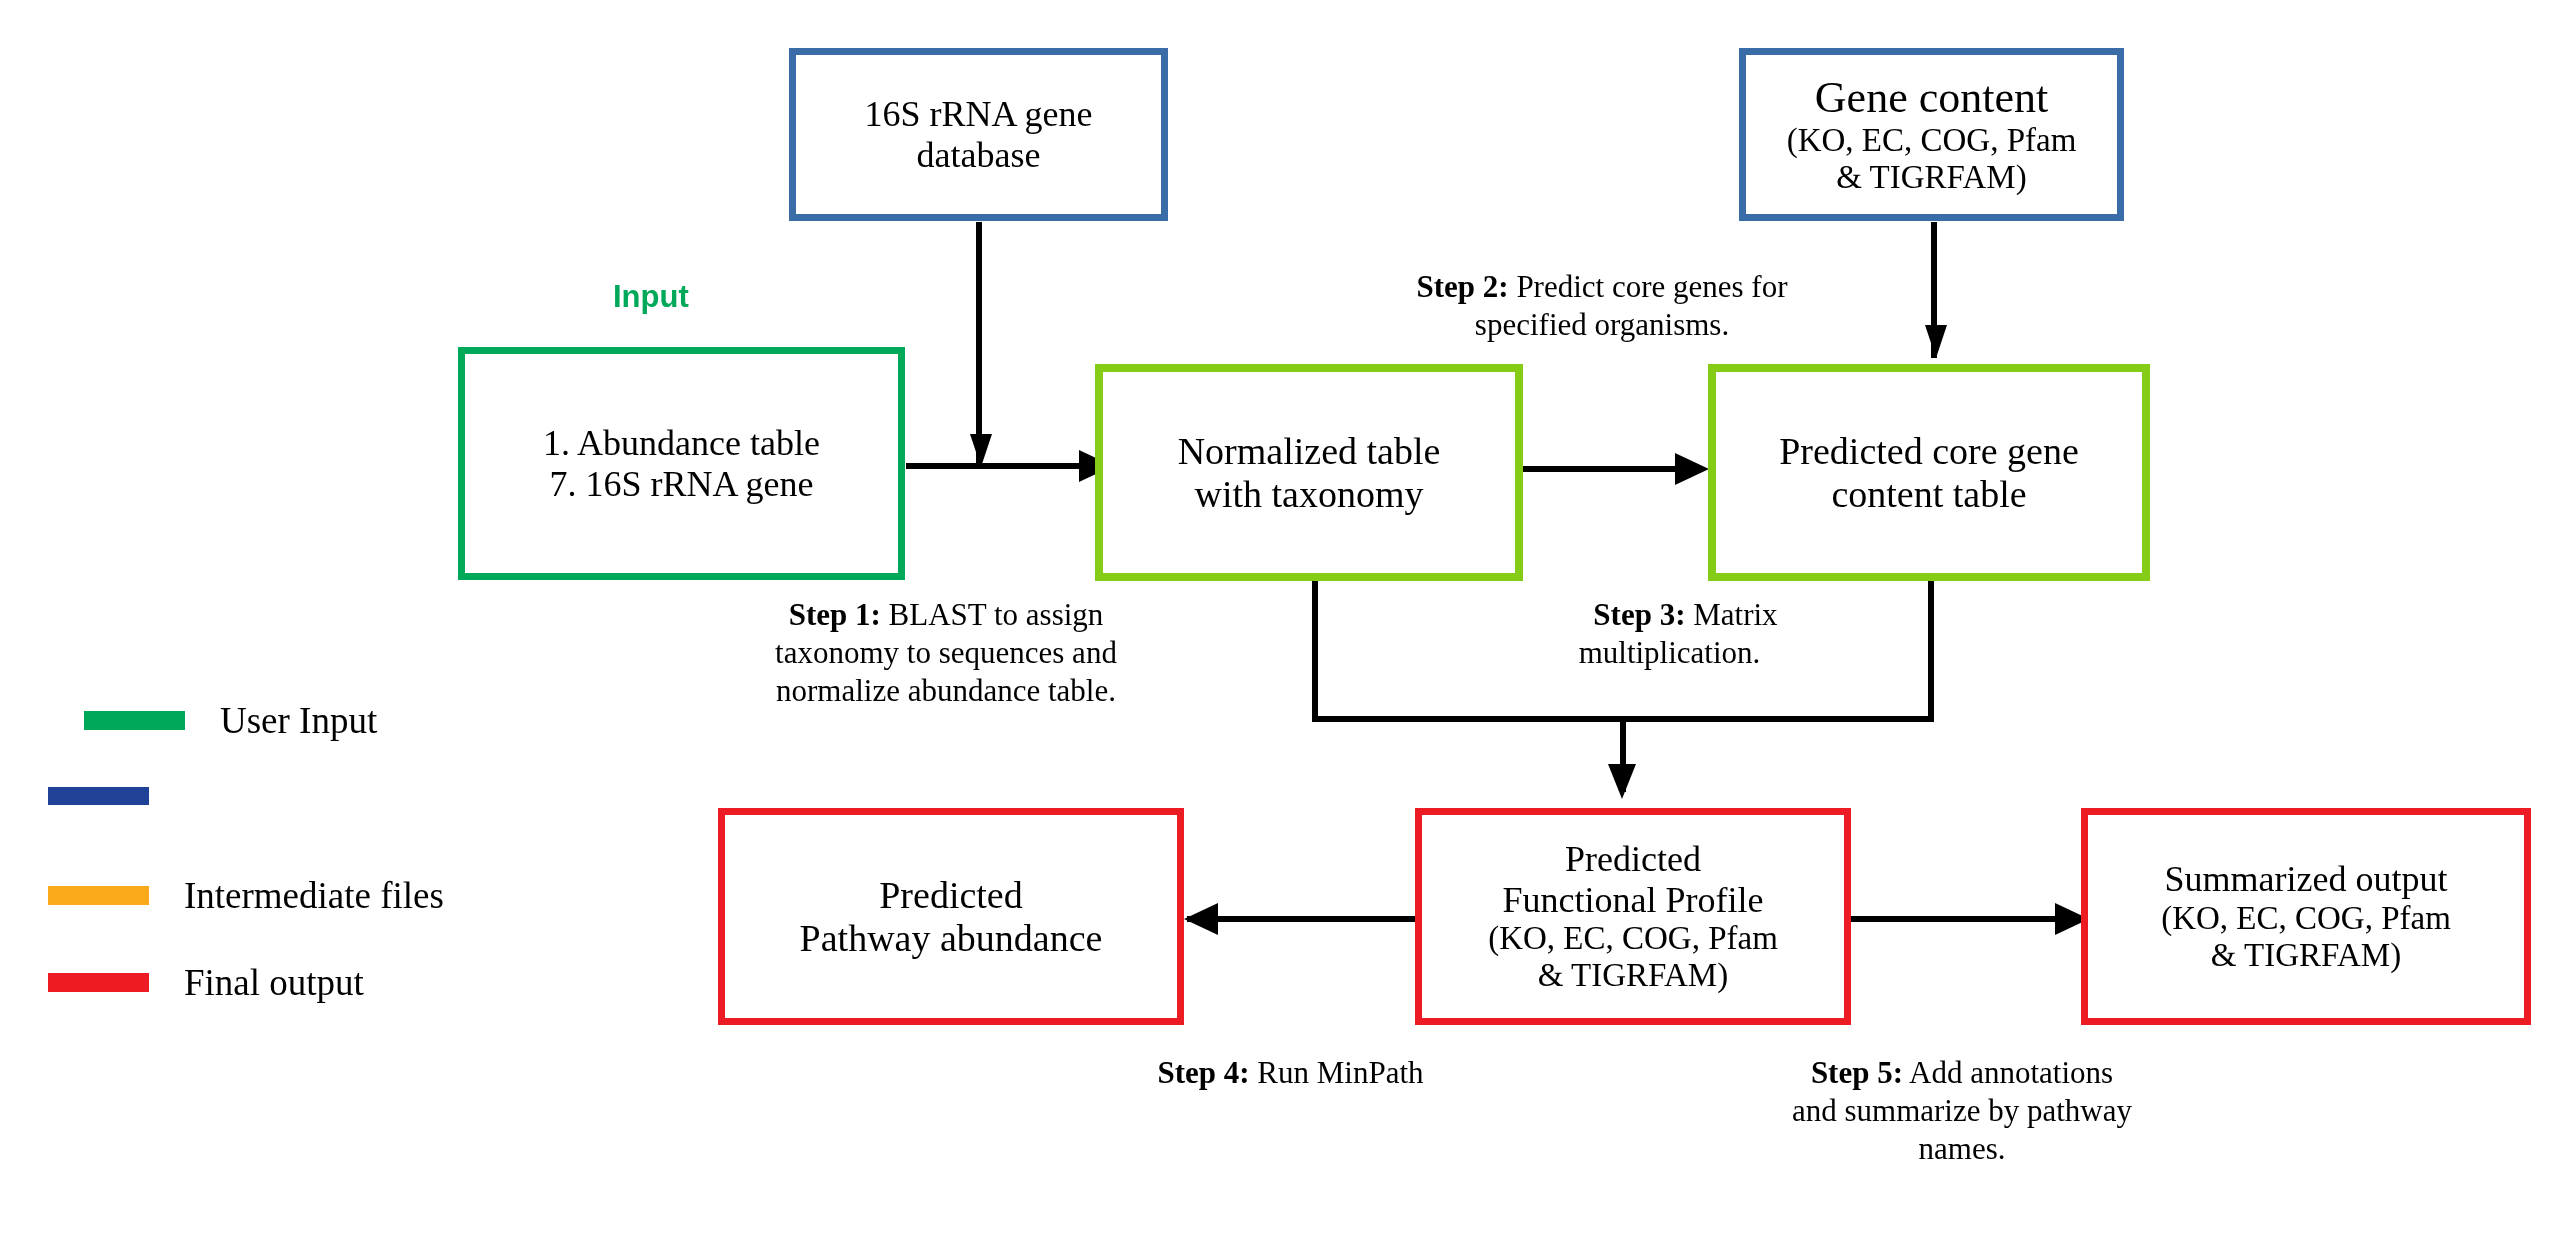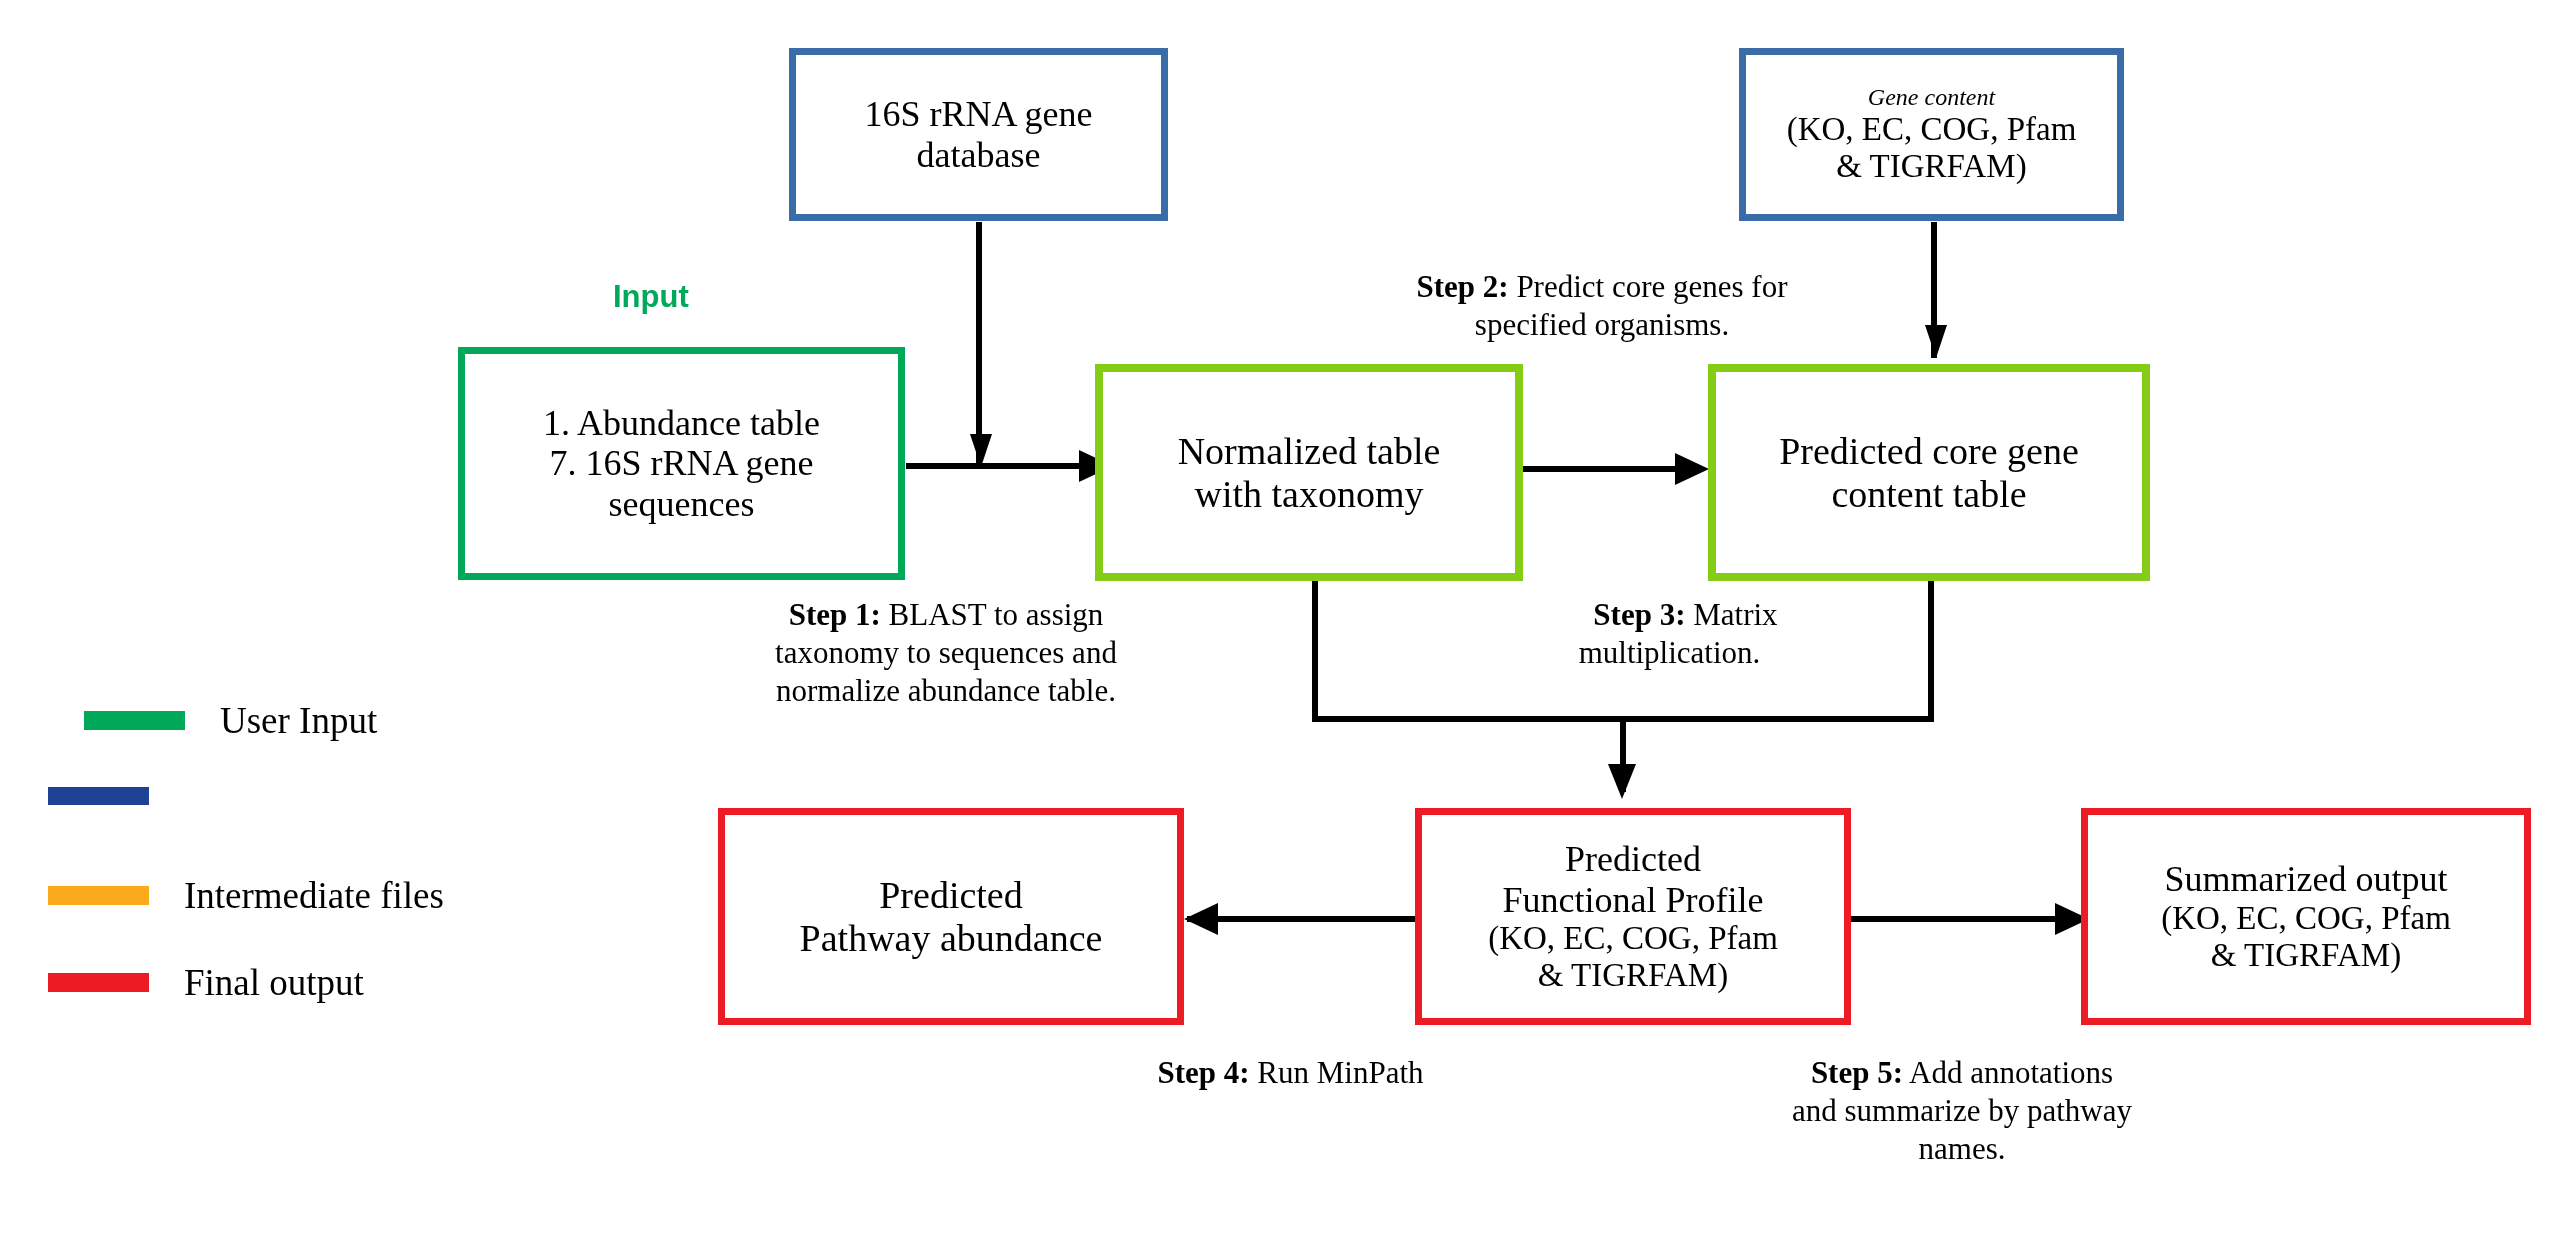--- a/index.html
+++ b/index.html
@@ -141,33 +141,32 @@
 
   <div class="node blue" style="left:789px; top:48px; width:379px; height:173px; font-size:36px;">
     <span class="node-text">
       <span class="sub">16S rRNA gene</span>
       <span class="sub">database</span>
     </span>
   </div>
 
   <div class="node blue" style="left:1739px; top:48px; width:385px; height:173px; font-size:33px;">
     <span class="node-text">
-      <span class="sub" style="font-size:24px;font-style:italic;">Gene content</span>
+      <span class="sub" style="font-size:44px;">Gene content</span>
       <span class="sub">(KO, EC, COG, Pfam</span>
       <span class="sub">&amp; TIGRFAM)</span>
     </span>
   </div>
 
   <div class="input-title" style="left:613px; top:279px; font-size:31px;">Input</div>
 
   <div class="node green" style="left:458px; top:347px; width:447px; height:233px; font-size:36px;">
     <span class="node-text">
       <span class="sub">1. Abundance table</span>
       <span class="sub">7. 16S rRNA gene</span>
-      <span class="sub">sequences</span>
     </span>
   </div>
 
   <div class="node orange" style="left:1095px; top:364px; width:428px; height:217px; font-size:38px;">
     <span class="node-text">
       <span class="sub">Normalized table</span>
       <span class="sub">with taxonomy</span>
     </span>
   </div>
 

